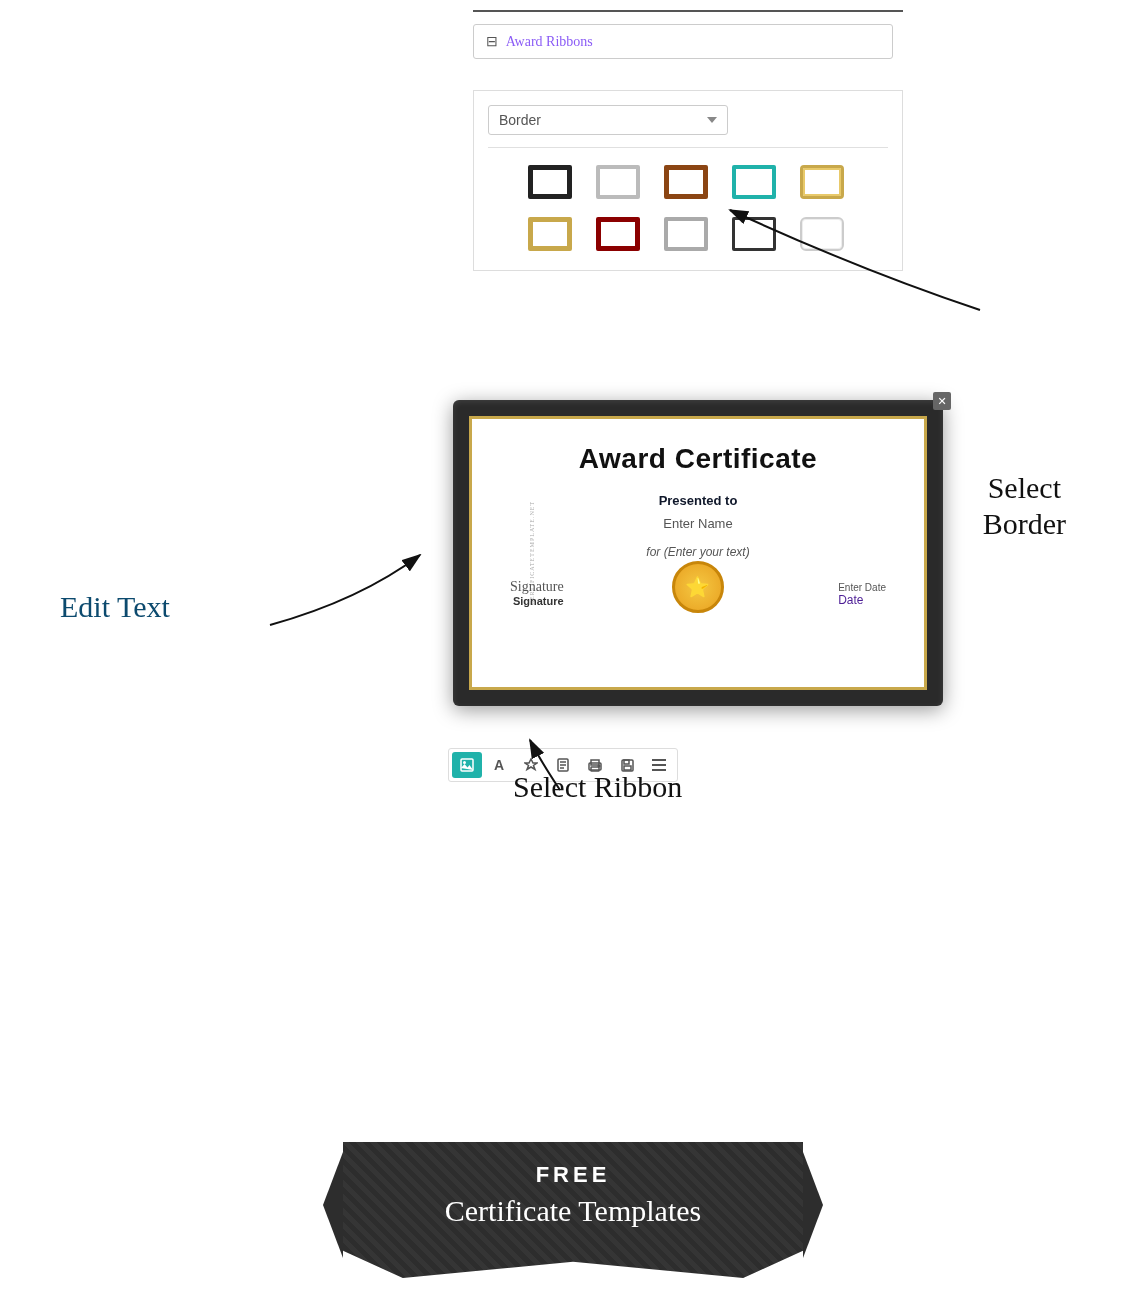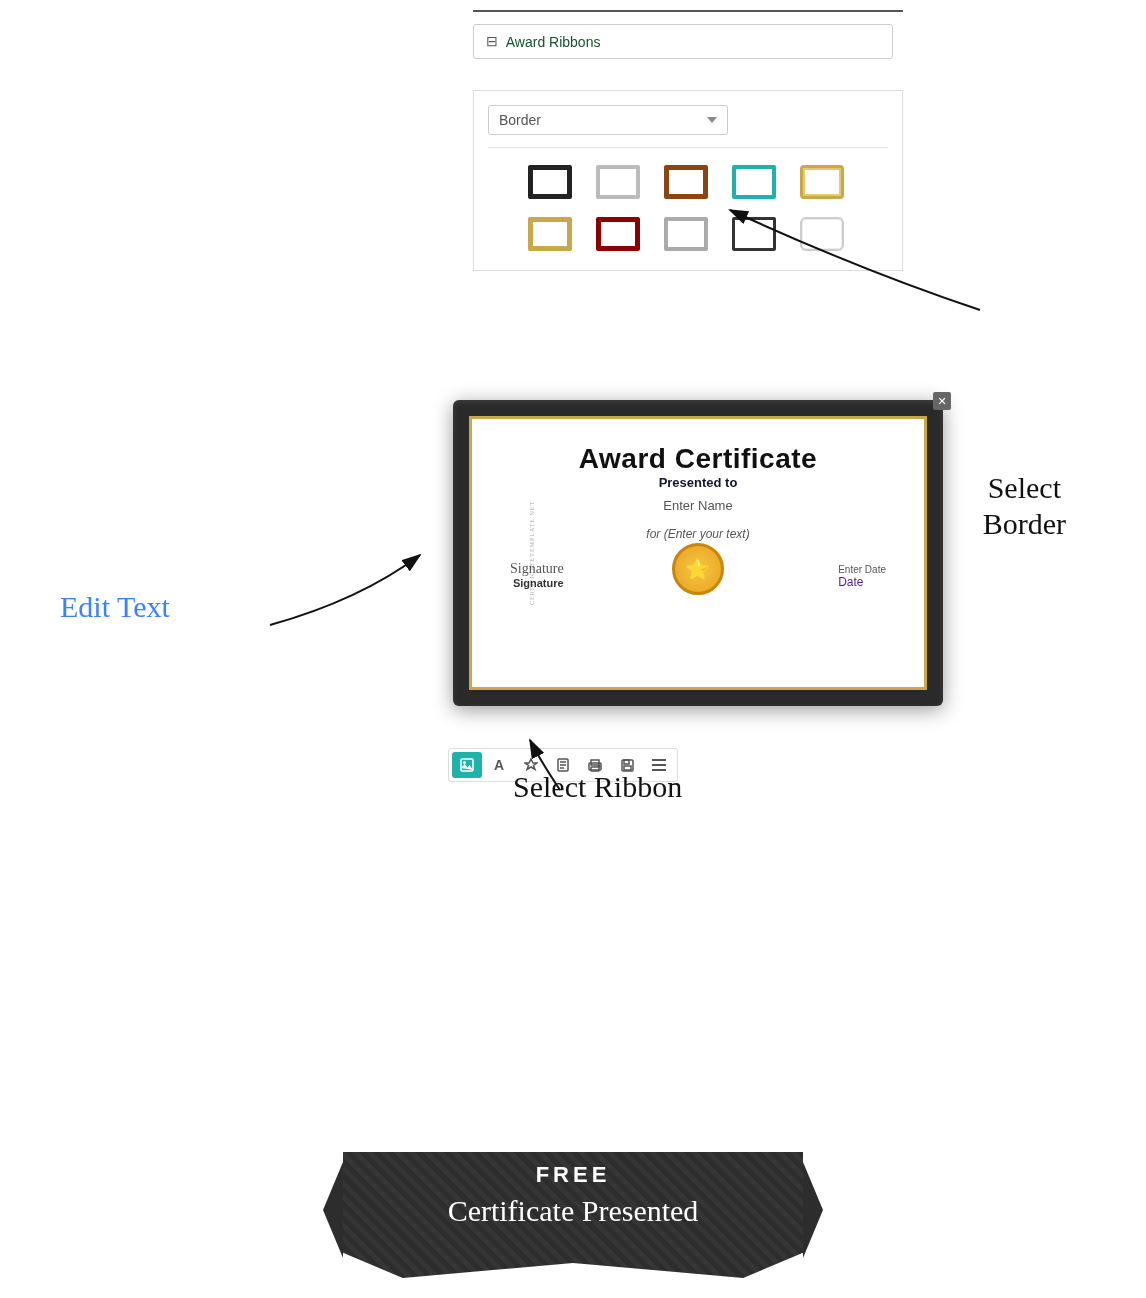--- a/index.html
+++ b/index.html
@@ -24,22 +24,22 @@
       margin-top: 12px;
       cursor: pointer;
     }
     .dropdown-bar .ribbon-icon {
       color: #555;
       font-size: 14px;
     }
     .dropdown-bar .label {
       flex: 1;
       font-size: 14px;
-      font-family: Liberation Sans, sans-serif;
-      color: #14532d;
+      font-family: Liberation Serif, serif;
+      color: #8b5cf6;
     }
     .dropdown-bar::after {
       content: '';
       width: 0;
       height: 0;
       border-left: 0px solid transparent;
       border-right: 0px solid transparent;
     }
     .border-dropdown {
       width: 240px;
@@ -185,20 +185,21 @@
       flex-direction: column;
       align-items: center;
       position: relative;
     }
     .cert-title {
       font-family: 'Arial Black', Arial, sans-serif;
       font-size: 28px;
       font-weight: 900;
       color: #111;
       text-align: center;
+      margin-bottom: 18px;
       letter-spacing: 0.5px;
     }
     .cert-presented {
       font-family: Arial, sans-serif;
       font-size: 13px;
       font-weight: bold;
       color: #0f172a;
       text-align: center;
       margin-bottom: 8px;
     }
@@ -421,21 +422,21 @@
       </div>
     </div>
   </div>
 </div>
 
 <div style="position:absolute; top:470px; right:80px; text-align:center;">
   <span style="font-family:Georgia,serif; font-size:30px; color:#111; line-height:1.2;">Select<br>Border</span>
 </div>
 
 <div style="position:absolute; top:590px; left:60px;">
-  <span style="font-family:Georgia,serif; font-size:30px; color:#3b82f6;">Edit Text</span>
+  <span style="font-family:Georgia,serif; font-size:30px; color:#0c4a6e;">Edit Text</span>
 </div>
 
 <div style="position:absolute; top:770px; left:50%; transform:translateX(-60px);">
   <span style="font-family:Georgia,serif; font-size:30px; color:#111;">Select Ribbon</span>
 </div>
 
 <svg class="arrows-svg">
 
   <path d="M 980 310 Q 860 270 730 210" stroke="#111" stroke-width="2" fill="none" marker-end="url(#arr)"></path>
 
@@ -463,21 +464,21 @@
       position:absolute; right:-20px; top:10px; bottom:20px;
       width:20px;
       background:#2d2d2d;
       clip-path: polygon(100% 50%, 0% 0%, 0% 100%);
     "></div>
     
     <div style="
       background: #2d2d2d;
       background-image: repeating-linear-gradient(45deg,transparent,transparent 5px,rgba(255,255,255,0.04) 5px,rgba(255,255,255,0.04) 10px);
       color: #fff;
-      padding: 10px 50px 50px;
+      padding: 20px 50px 50px;
       position: relative;
       clip-path: polygon(0% 0%, 100% 0%, 100% 80%, 87% 100%, 50% 88%, 13% 100%, 0% 80%);
     ">
       <div style="font-family:Arial,sans-serif; font-size:22px; font-weight:bold; letter-spacing:4px; color:#fff; text-transform:uppercase;">FREE</div>
-      <div style="font-family:Georgia,serif; font-size:30px; color:#fff; margin-top:6px;">Certificate Presented</div>
+      <div style="font-family:Georgia,serif; font-size:30px; color:#fff; margin-top:6px;">Certificate Templates</div>
     </div>
   </div>
 </div>
 
 </body></html>

